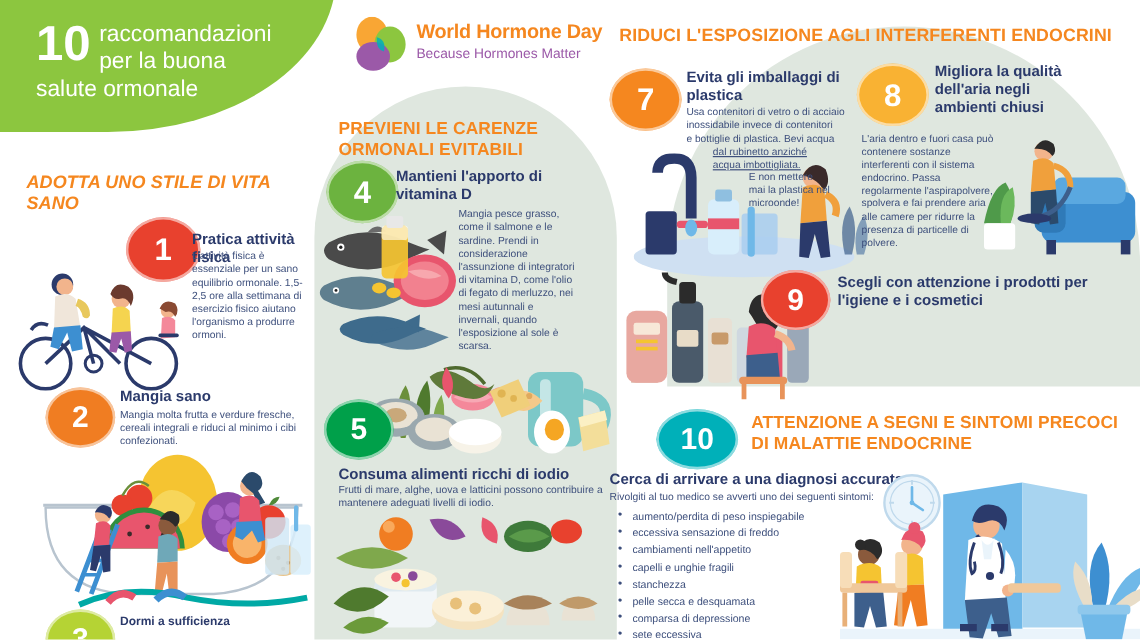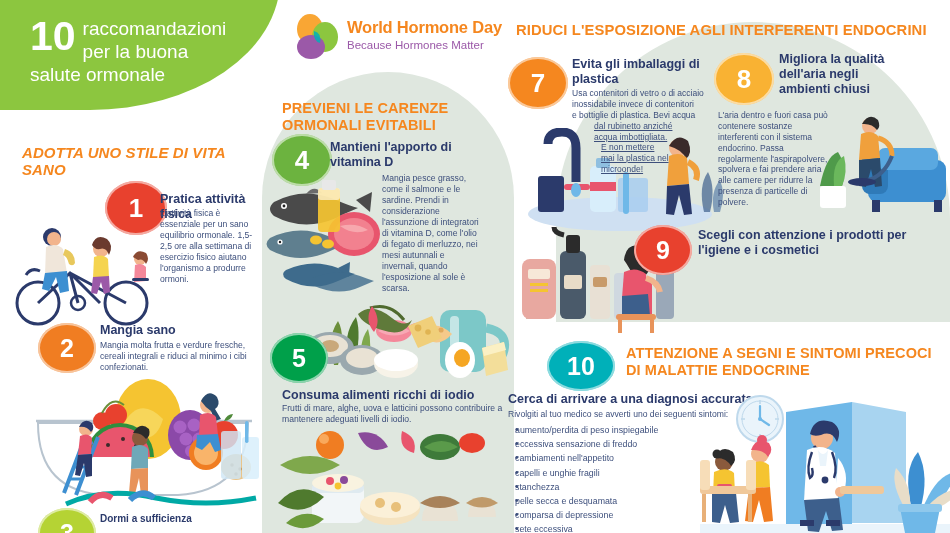--- a/index.html
+++ b/index.html
@@ -69,35 +69,35 @@
   .b5{left:270px;top:333px;width:58px;height:50px;font-size:25px;background:#00a04a;}
   .h5{left:282px;top:388px;width:230px;font-size:12.5px;}
   .p5{left:282px;top:403px;width:228px;font-size:8.6px;}
 
   
   .t-right{left:516px;top:22px;width:430px;font-size:14.8px;}
   .b7{left:508px;top:57px;width:60px;height:52px;font-size:26px;background:#f5871f;}
   .h7{left:572px;top:57px;width:140px;font-size:12.5px;}
   .p7{left:572px;top:88px;width:144px;font-size:8.5px;}
   .p7 .ind1{padding-left:22px;text-decoration:underline;}
-  .p7 .ind2{padding-left:29px;text-decoration:underline;}
+  .p7 .ind2{padding-left:52px;}
   .b8{left:714px;top:53px;width:60px;height:52px;font-size:26px;background:#f9b233;}
   .h8{left:779px;top:52px;width:130px;font-size:12.5px;}
   .p8{left:718px;top:110px;width:110px;font-size:8.5px;}
   .b9{left:634px;top:225px;width:58px;height:50px;font-size:25px;background:#e8412e;}
   .h9{left:698px;top:228px;width:230px;font-size:12.5px;}
   .p9{left:698px;top:261px;width:248px;font-size:8.5px;}
 
   
   .b10{left:547px;top:341px;width:68px;height:50px;font-size:25px;background:#00b0b9;border-radius:50%;}
   .t10{left:626px;top:345px;width:320px;font-size:14.5px;}
   .h10{left:508px;top:392px;width:300px;font-size:12.5px;}
   .p10{left:508px;top:409px;width:300px;font-size:8.6px;}
   .list10{left:514px;top:425px;width:215px;font-size:8.8px;list-style:none;margin:0;padding:0;}
-  .list10 li{position:relative;padding-left:1px;margin-bottom:4.2px;line-height:1.14;}
+  .list10 li{position:relative;padding-left:13px;margin-bottom:4.2px;line-height:1.14;}
   .list10 li:before{content:"•";position:absolute;left:1px;top:-1px;color:#3d4f7c;font-size:10px;}
 
   
   .ill{position:absolute;}
 </style>
 </head>
 <body>
 
 <div class="canvas">
 

